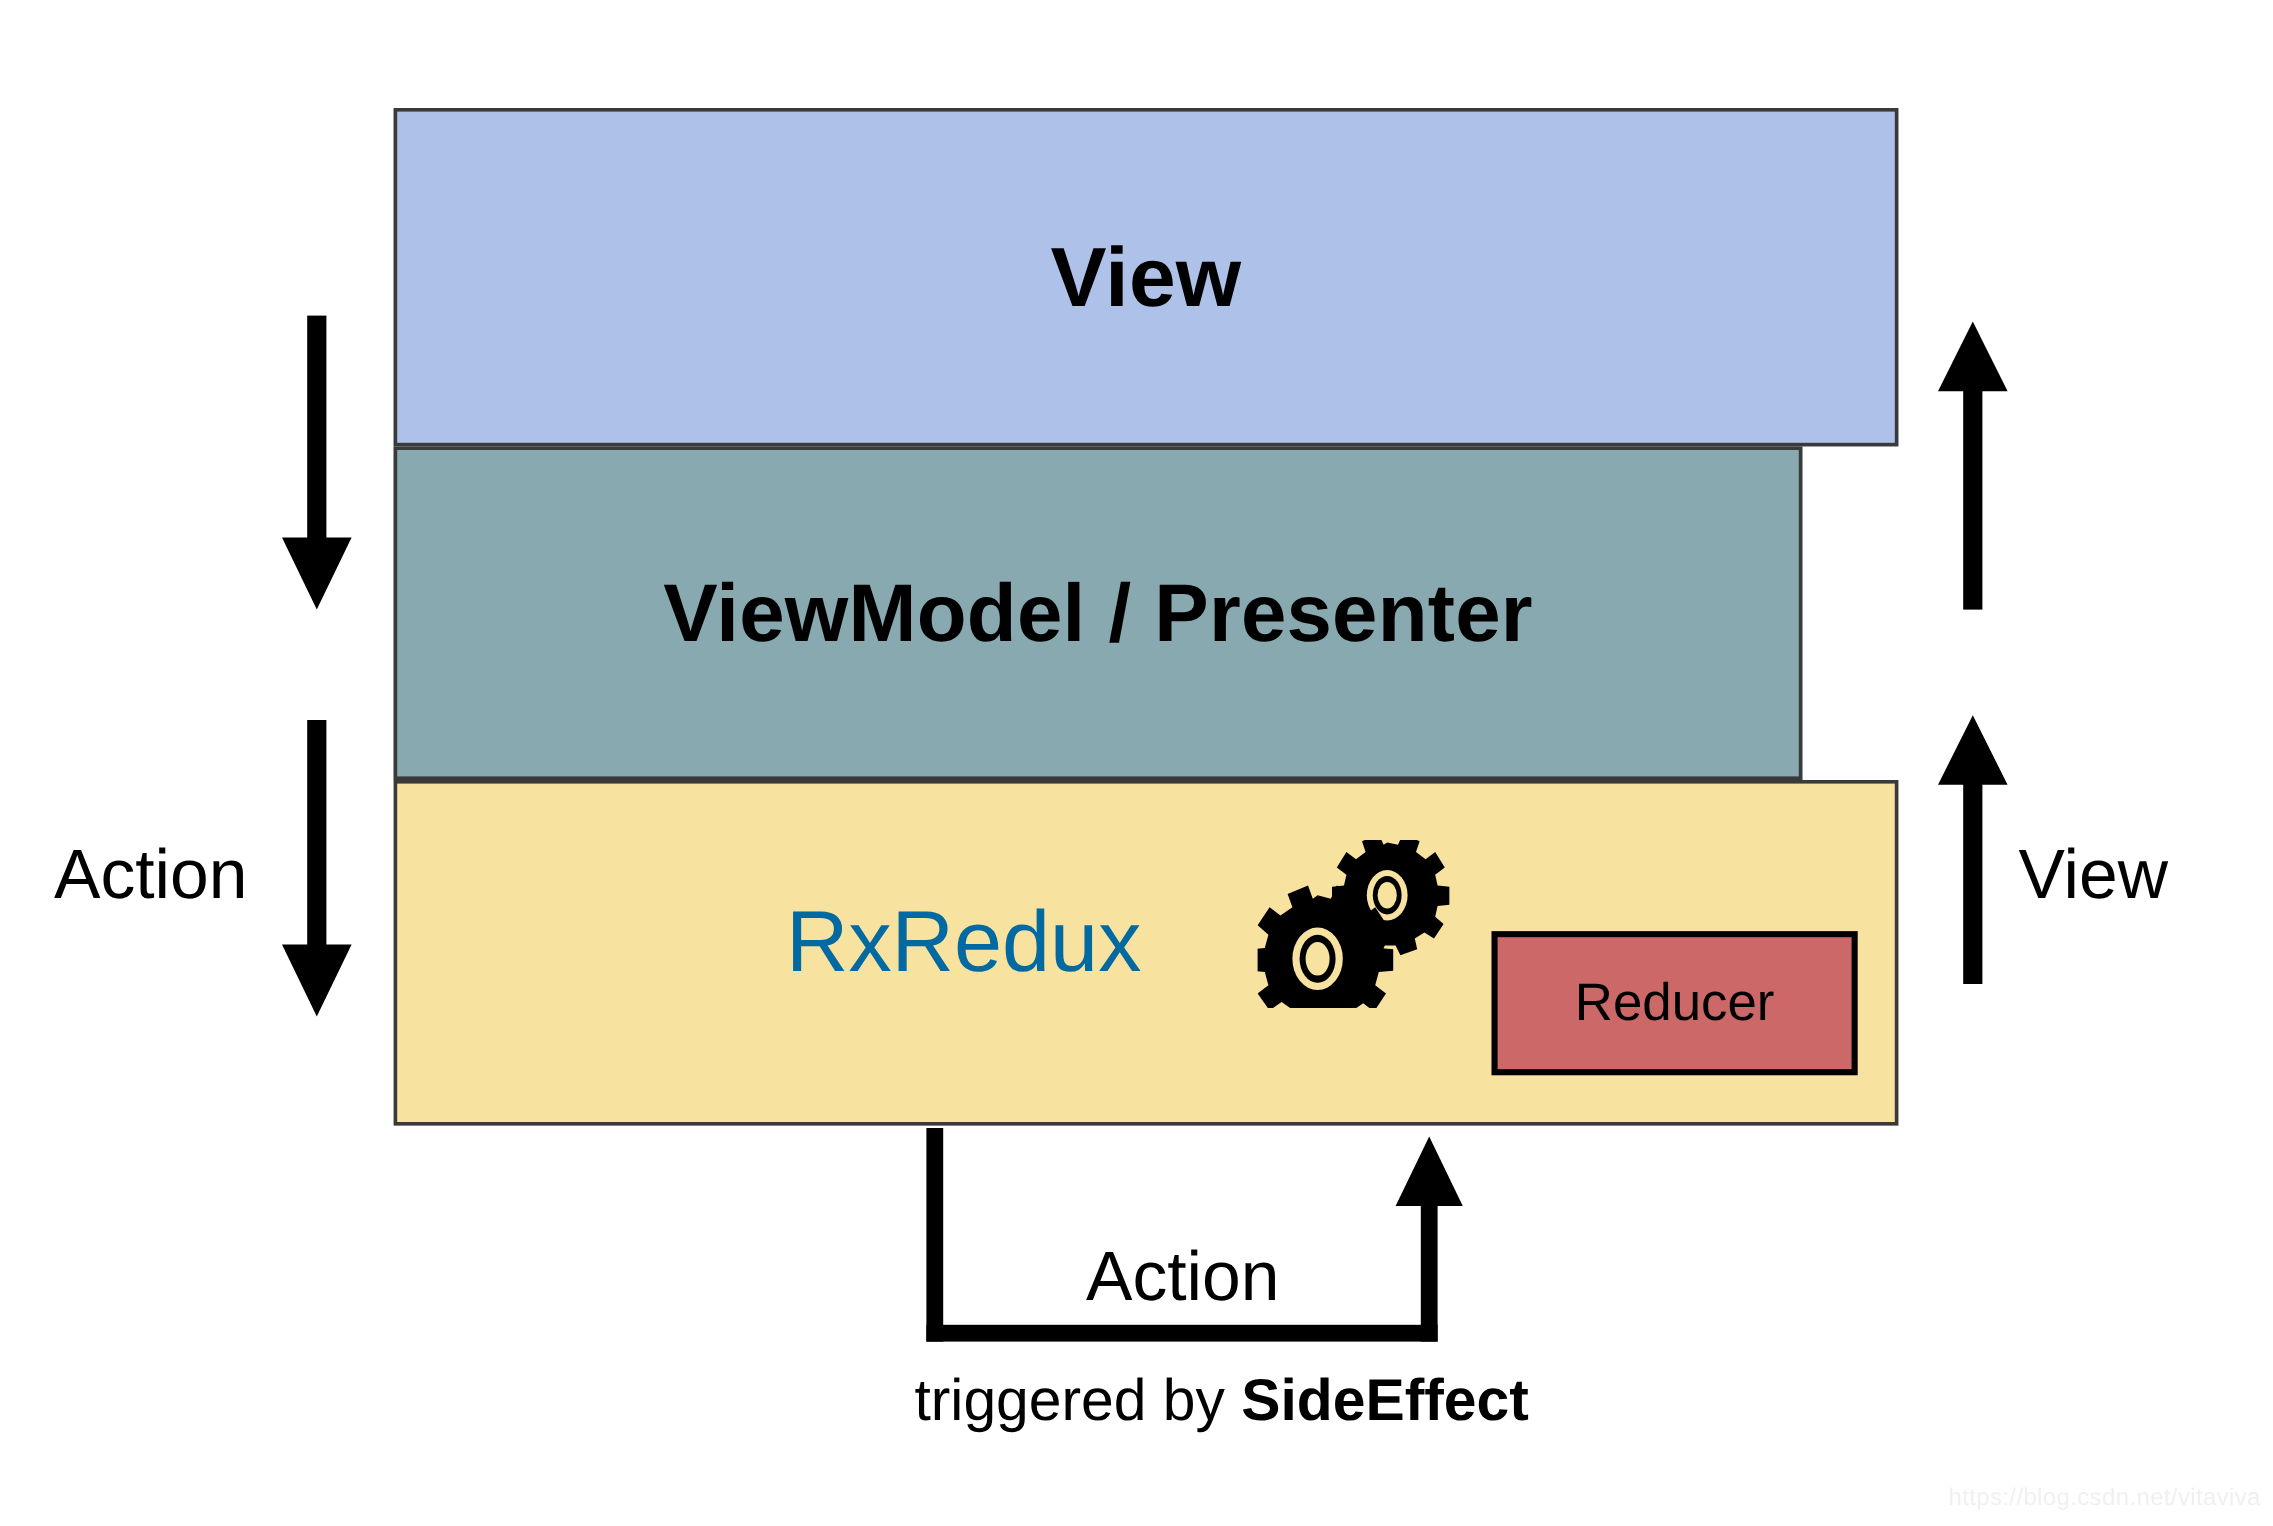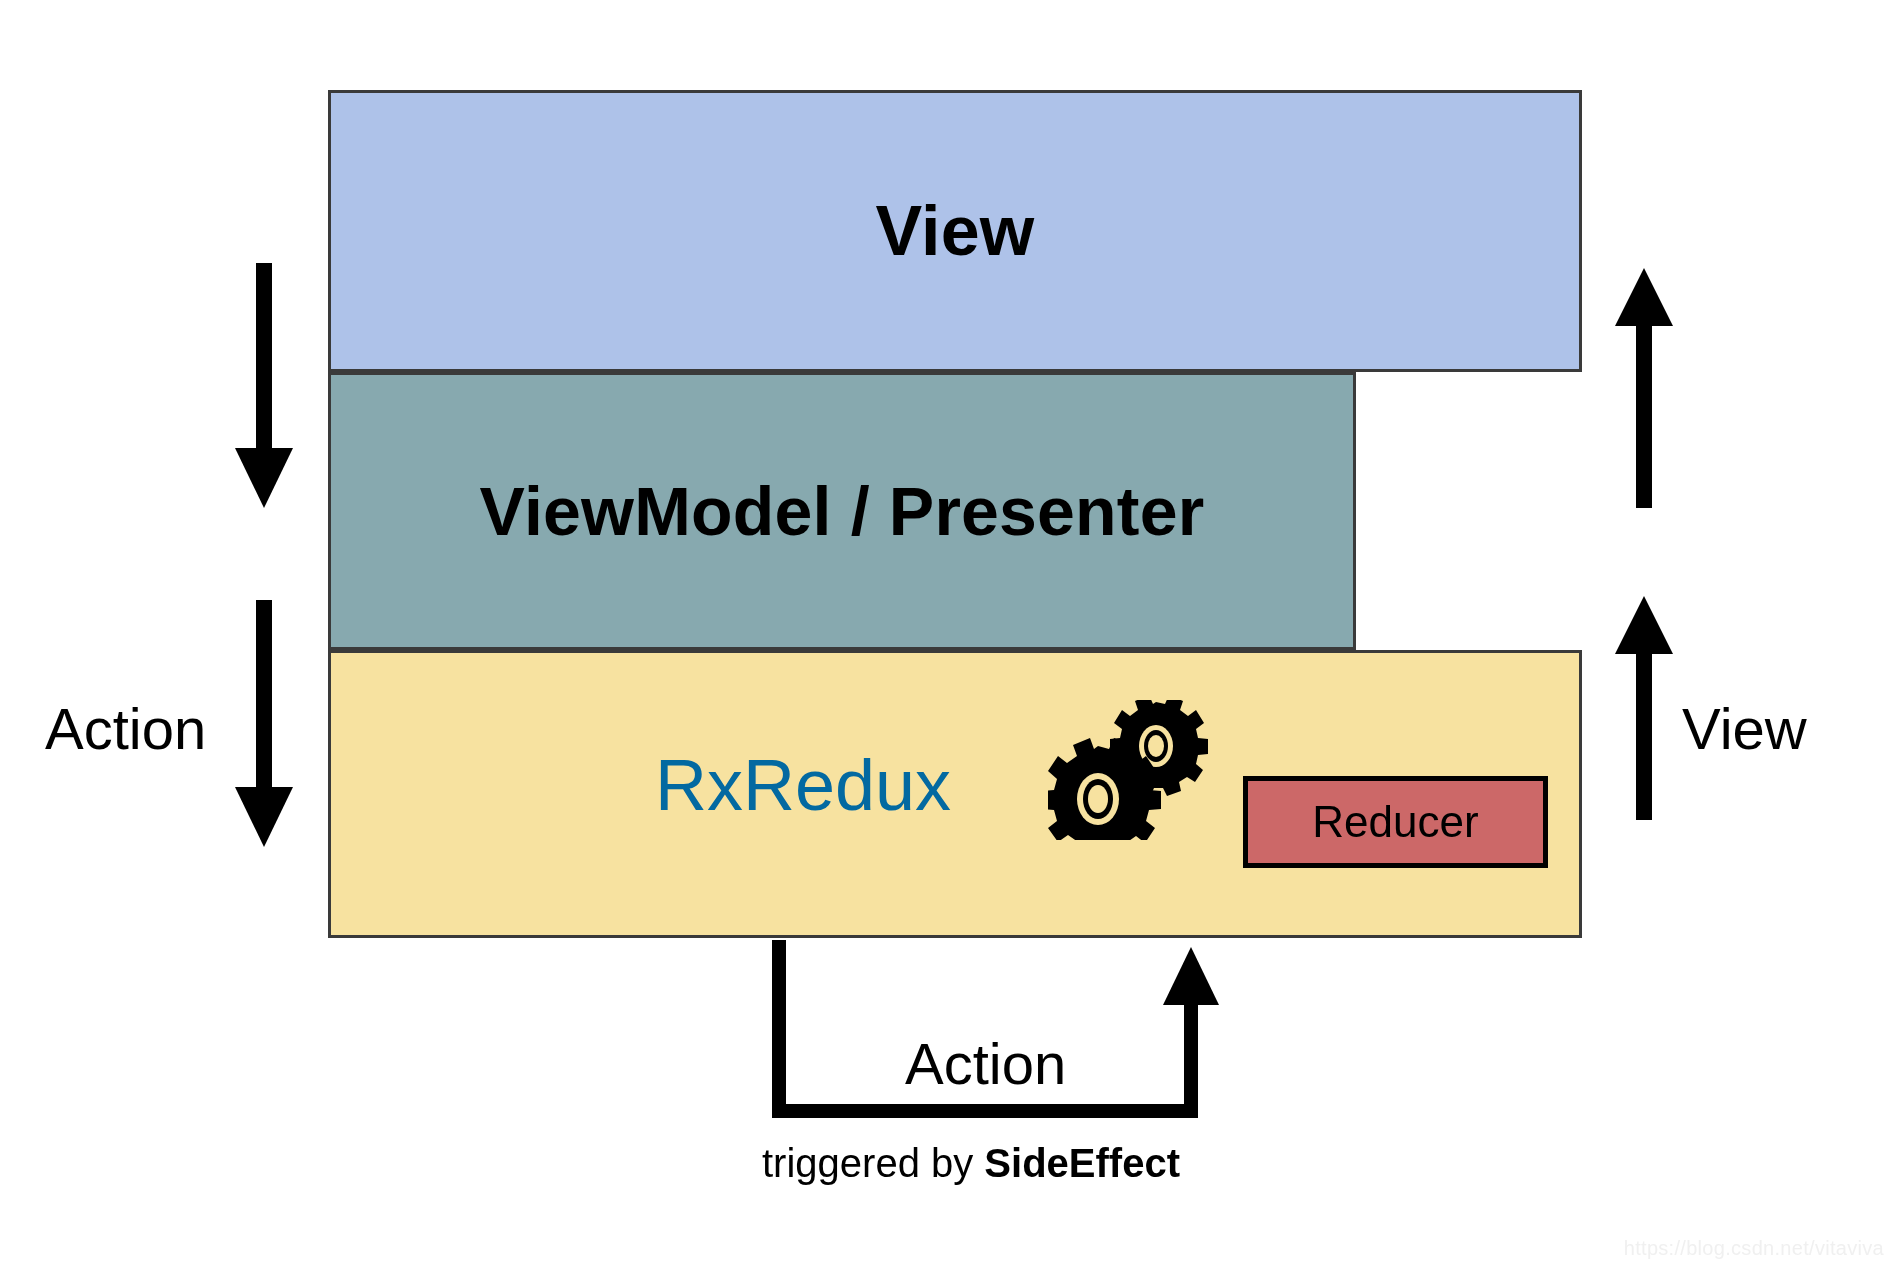--- a/index.html
+++ b/index.html
@@ -12,50 +12,50 @@
 
   
   .layer{
     position:absolute;
     box-sizing:border-box;
     border:3px solid #3a3a3a;
     display:flex;align-items:center;justify-content:center;
     color:#000;
   }
   #view-box{left:328px;top:90px;width:1254px;height:282px;background:#AEC2E9;}
-  #vm-box{left:328px;top:372px;width:1028px;height:278px;background:#87A9AF;}
+  #vm-box{left:328px;top:372px;width:1174px;height:278px;background:#87A9AF;}
   #rx-box{left:328px;top:650px;width:1254px;height:288px;background:#F7E2A0;}
 
   .layer-label{font-size:70px;line-height:1;letter-spacing:0.2px;font-weight:bold;}
   #vm-box .layer-label{font-size:68px;}
   #rx-label{
     position:absolute;left:655px;top:749px;font-size:72px;line-height:1;color:#0369a1;
   }
   #gears-icon{position:absolute;left:1048px;top:700px;width:160px;height:140px;}
   #reducer-box{
-    position:absolute;left:1243px;top:776px;width:305px;height:92px;
+    position:absolute;left:1243px;top:776px;width:305px;height:120px;
     background:#CC6868;border:5px solid #000;box-sizing:border-box;
     display:flex;align-items:center;justify-content:center;
   }
   #reducer-label{font-size:44px;color:#000;line-height:1;}
 
   
   .arrow-svg{position:absolute;left:0;top:0;width:1894px;height:1272px;pointer-events:none;}
 
   
   .side-caption{position:absolute;font-size:58px;color:#000;line-height:1;white-space:nowrap;}
   #action-left-label{left:45px;top:700px;}
   #state-right-label{left:1682px;top:700px;}
 
   
   #action-bottom-label{
     position:absolute;left:905px;top:1035px;font-size:58px;color:#000;line-height:1;white-space:nowrap;
   }
   #trigger-label{
-    position:absolute;left:762px;top:1143px;font-size:40px;color:#000;line-height:1;white-space:nowrap;
+    position:absolute;left:762px;top:1143px;font-size:49px;color:#000;line-height:1;white-space:nowrap;
   }
   #trigger-label b{font-weight:bold;}
 
   
   #watermark{
     position:absolute;right:10px;bottom:12px;
     font-size:20px;color:#f0f0f0;letter-spacing:0.3px;white-space:nowrap;
   }
 </style>
 </head>

